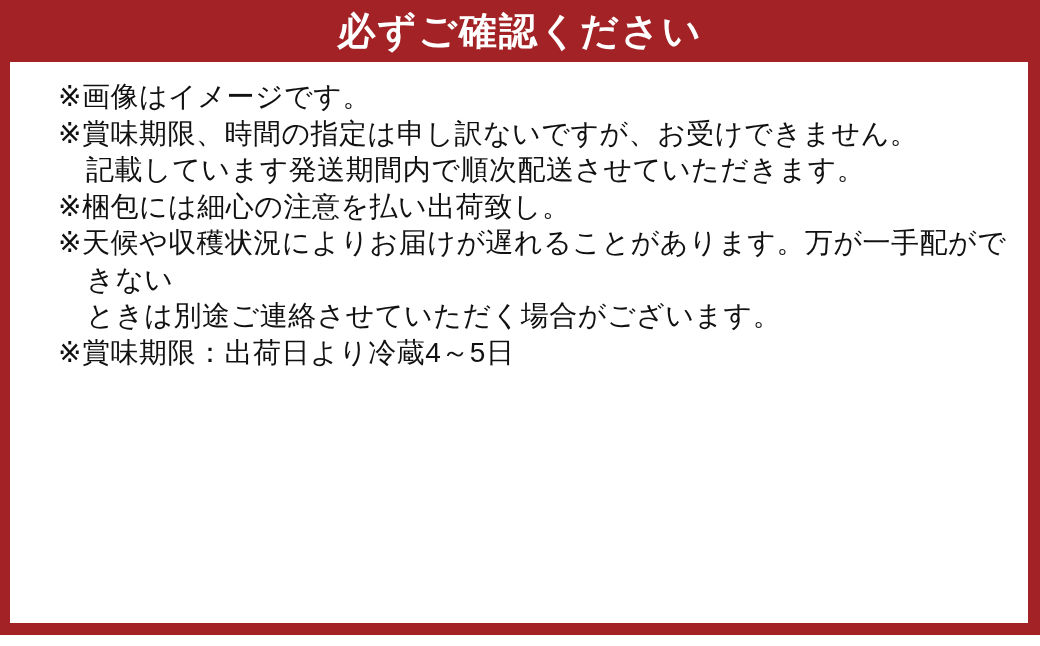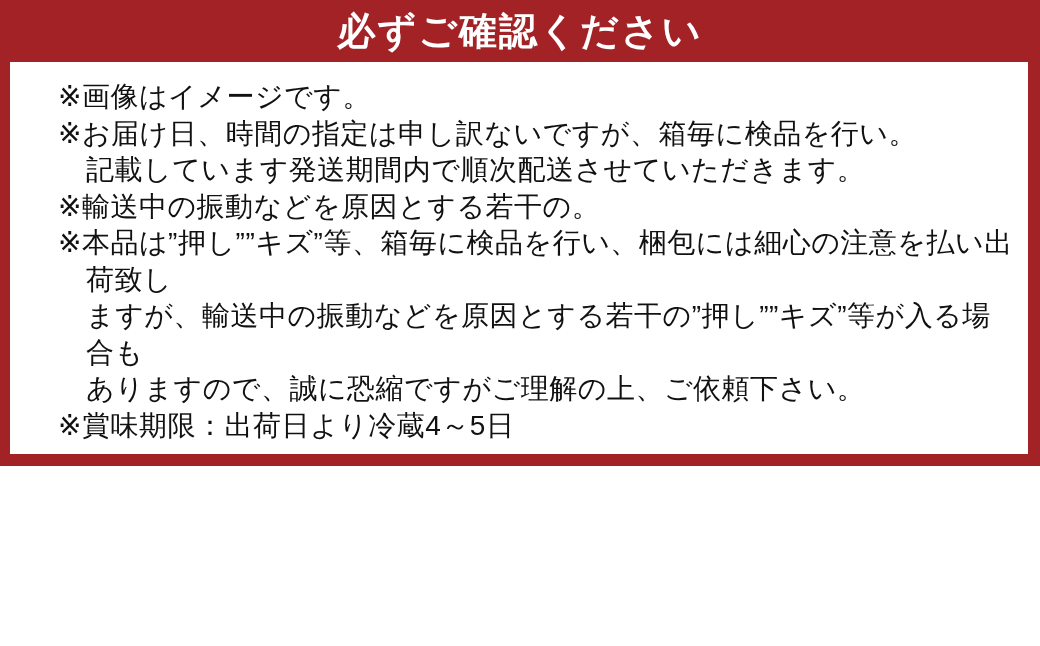--- a/index.html
+++ b/index.html
@@ -1,21 +1,21 @@
 <!DOCTYPE html>
 <html><head>
 <meta charset="utf-8">
 <style>
   html, body {
     margin: 0;
     padding: 0;
   }
   .page {
     width: 1040px;
-    height: 466px;
+    height: 635px;
     background: #A22226;
     display: flex;
     flex-direction: column;
     box-sizing: border-box;
     font-family: "Liberation Sans", "DejaVu Sans", sans-serif;
     overflow: hidden;
   }
   .banner {
     height: 62px;
     flex: 0 0 62px;
@@ -51,22 +51,21 @@
 </style>
 </head>
 <body>
 
 <div class="page">
   <div class="banner">
     <div class="banner-title">必ずご確認ください</div>
   </div>
   <div class="content">
     <div class="notice-item">※画像はイメージです。</div>
-    <div class="notice-item">※お届け日、時間の指定は申し訳ないですが、箱毎に検品を行い。
+    <div class="notice-item">※賞味期限、時間の指定は申し訳ないですが、お受けできません。
 記載しています発送期間内で順次配送させていただきます。</div>
-    <div class="notice-item">※輸送中の振動などを原因とする若干の。</div>
-    <div class="notice-item">※本品は”押し””キズ”等、箱毎に検品を行い、梱包には細心の注意を払い出荷致し
-ますが、輸送中の振動などを原因とする若干の”押し””キズ”等が入る場合も
-ありますので、誠に恐縮ですがご理解の上、ご依頼下さい。</div>
+    <div class="notice-item">※梱包には細心の注意を払い出荷致し。</div>
+    <div class="notice-item">※天候や収穫状況によりお届けが遅れることがあります。万が一手配ができない
+ときは別途ご連絡させていただく場合がございます。</div>
     <div class="notice-item">※賞味期限：出荷日より冷蔵4～5日</div>
 
   </div>
 </div>
 
 </body></html>

